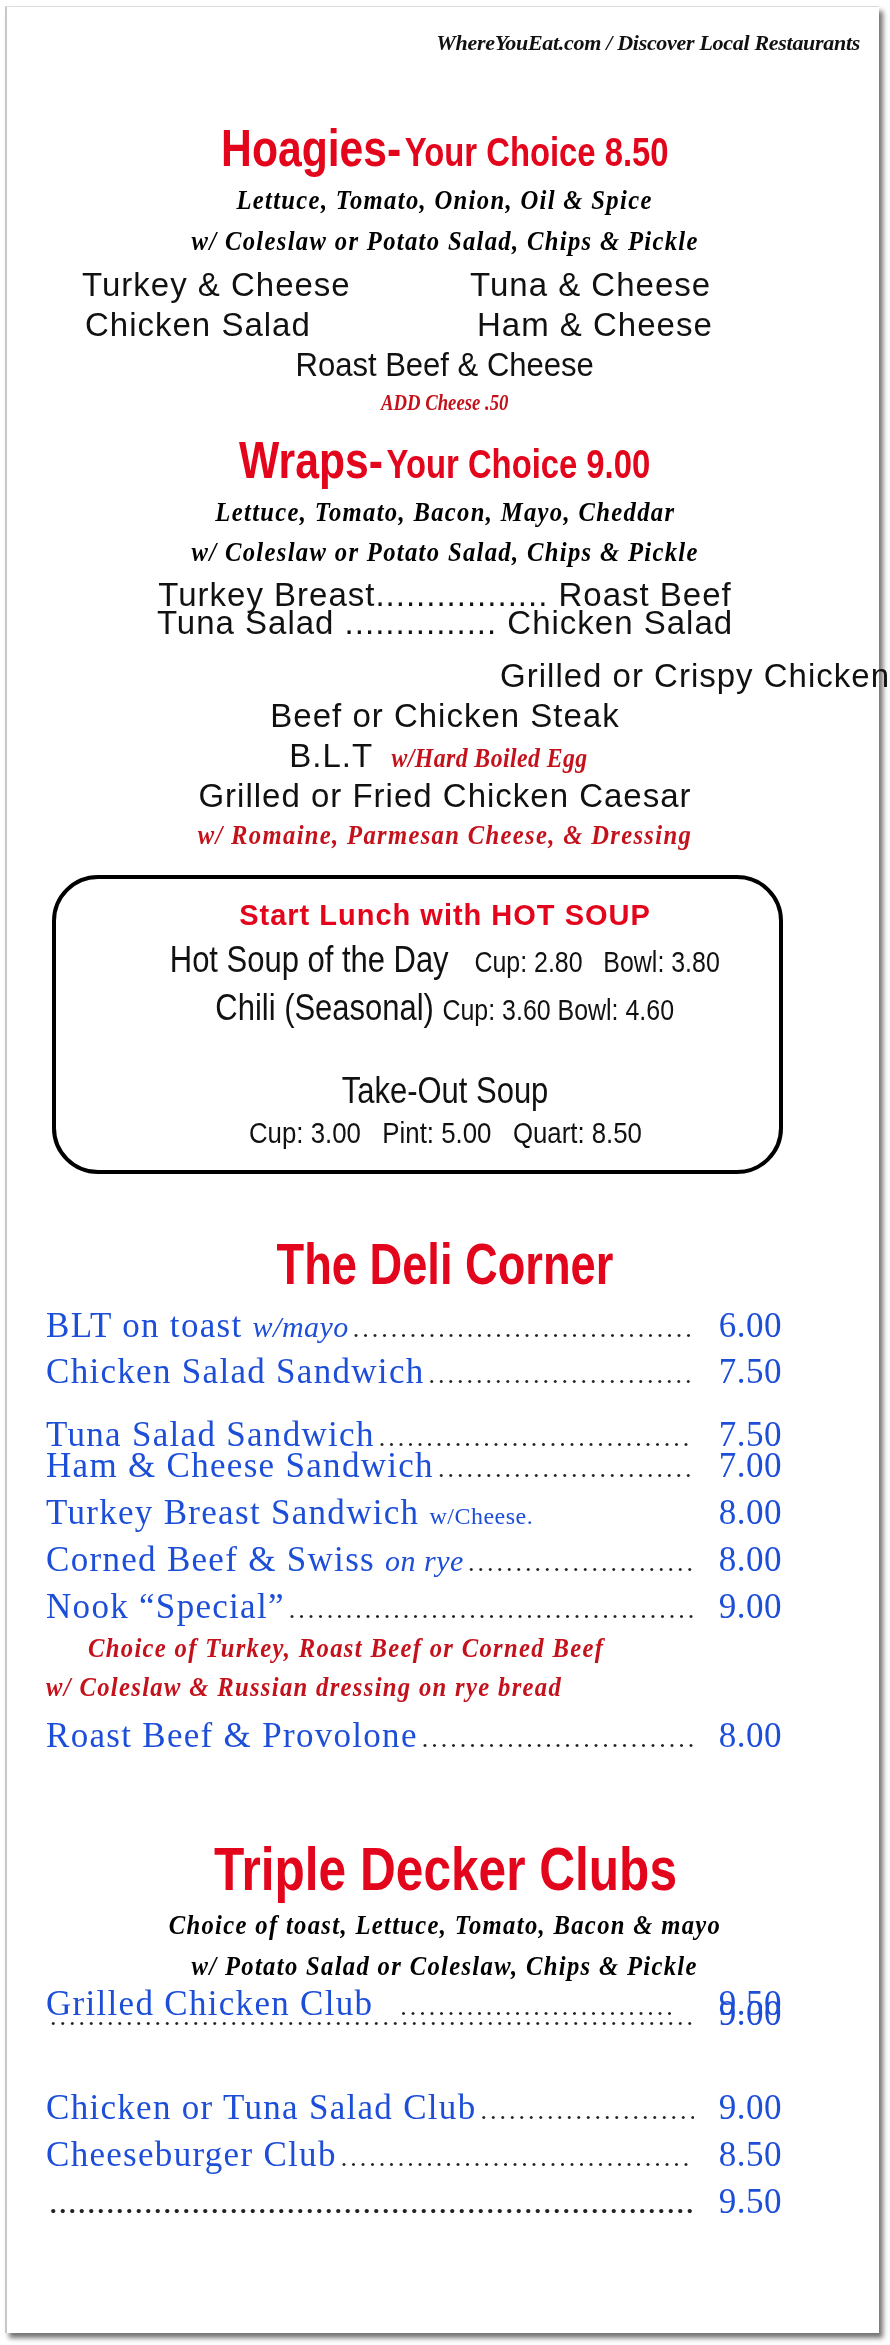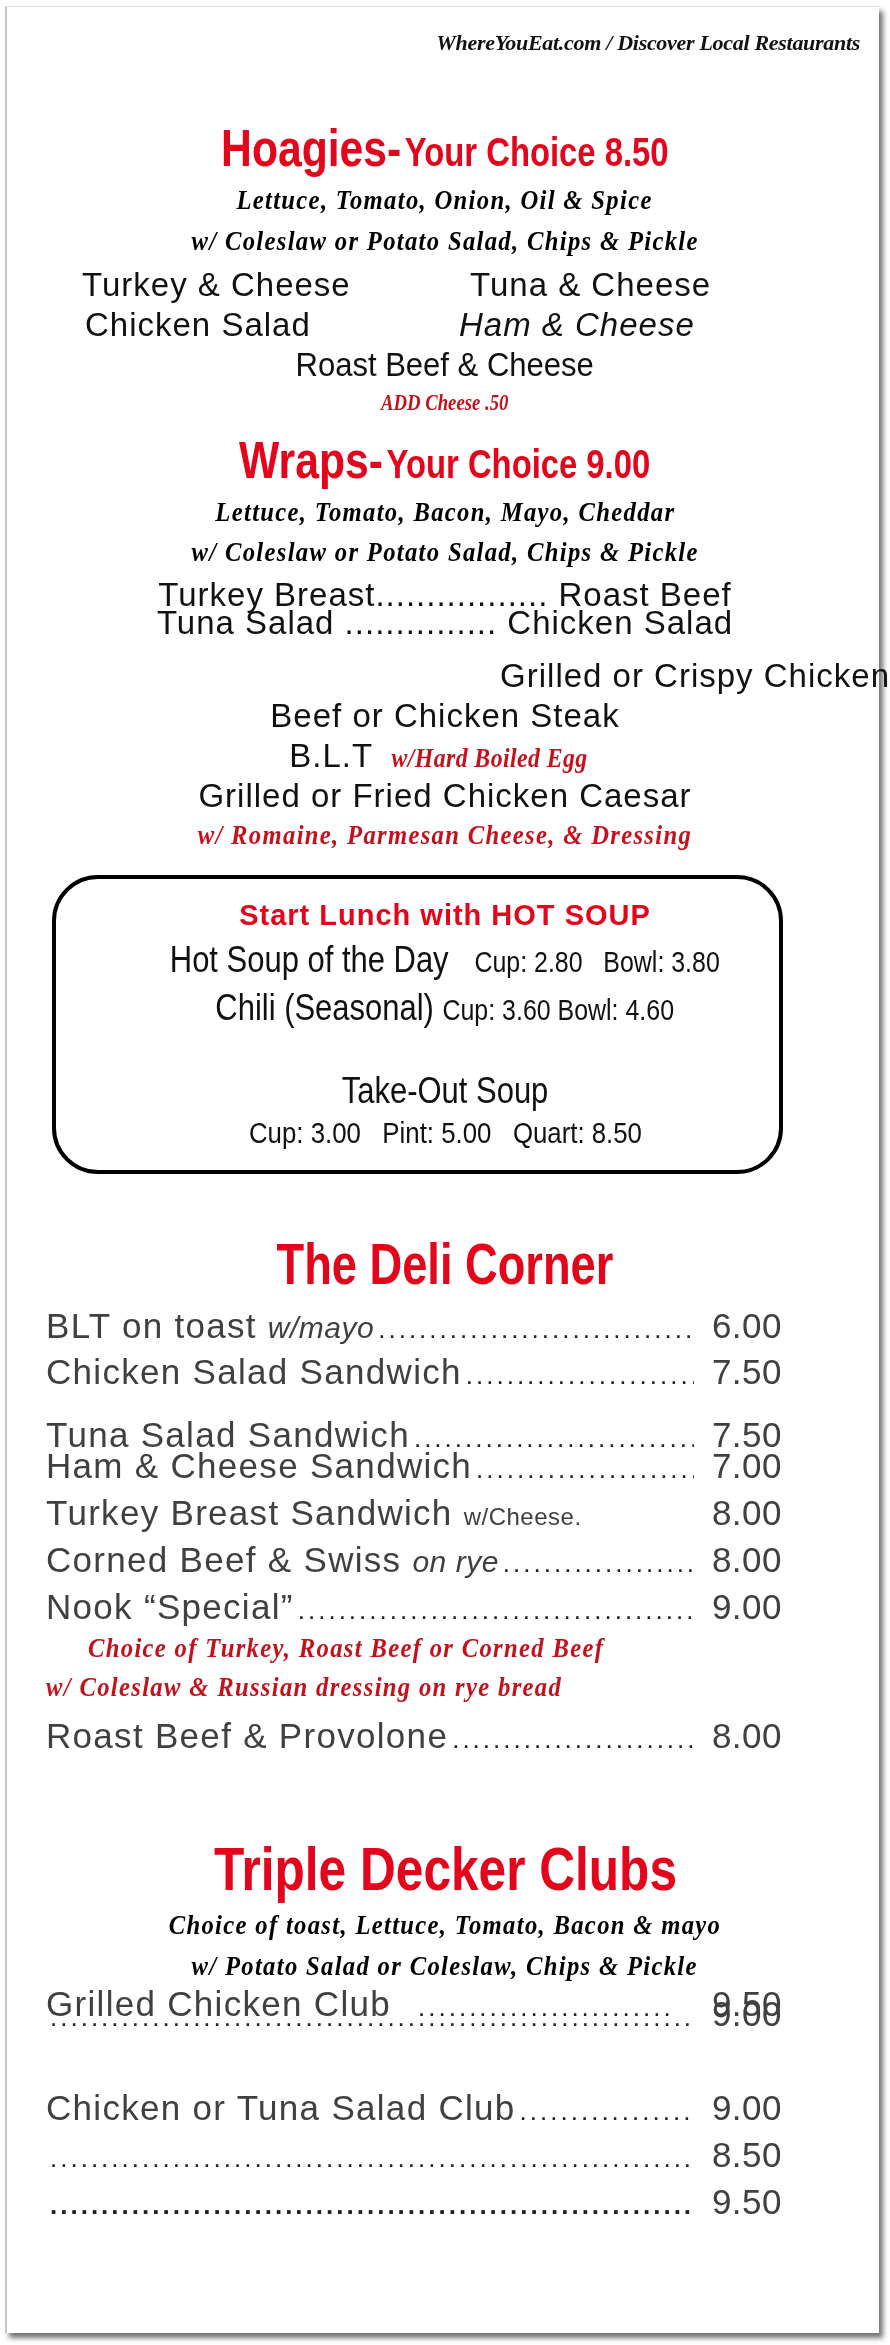--- a/index.html
+++ b/index.html
@@ -12,21 +12,21 @@
   .site { position:absolute; right:30px; top:30px; font-family:"Liberation Serif", serif; font-style:italic; font-weight:bold; font-size:22px; color:#111; white-space:nowrap; letter-spacing:-0.3px; }
   .red { color:#e3051b; }
   .dred { color:#c4121c; }
   .hd { font-family:"Liberation Sans", sans-serif; font-weight:bold; display:inline-block; transform:scaleX(0.82); transform-origin:center; }
   .hd .big { font-size:52px; }
   .hd .small { font-size:40px; }
   .script { font-family:"Liberation Serif", serif; font-style:italic; font-weight:bold; font-size:28px; letter-spacing:1.5px; display:inline-block; transform:scaleX(0.88); }
   .item { font-family:"Liberation Sans", sans-serif; font-size:33px; color:#111; letter-spacing:1px; }
   .item-narrow { font-family:"Liberation Sans", sans-serif; font-size:33px; color:#111; display:inline-block; transform:scaleX(0.94); }
   .soupbox { position:absolute; left:52px; top:875px; width:723px; height:291px; border:4px solid #000; border-radius:46px; box-sizing:content-box; }
-  .menu-row { position:absolute; left:46px; width:736px; height:40px; display:flex; align-items:baseline; font-family:Liberation Sans, sans-serif; font-size:35px; color:#404040; letter-spacing:1.3px; white-space:nowrap; }
+  .menu-row { position:absolute; left:46px; width:736px; height:40px; display:flex; align-items:baseline; font-family:Liberation Serif, serif; font-size:35px; color:#1d4ed8; letter-spacing:1.3px; white-space:nowrap; }
   .menu-row .name { flex:0 0 auto; }
   .menu-row .note { font-style:italic; font-size:30px; letter-spacing:0.5px; }
   .menu-row .note-small { font-size:24px; letter-spacing:0.5px; }
   .menu-row .dots { flex:1 1 auto; overflow:hidden; font-size:26px; letter-spacing:3px; margin:0 8px 0 4px; color:#222; }
   .menu-row .dots::before { content:"..................................................................................................................."; }
   .menu-row .price { flex:0 0 auto; width:80px; text-align:right; font-weight:normal; letter-spacing:0.5px; }
   .soup-title { font-family:"Liberation Sans", sans-serif; font-weight:bold; font-size:29px; letter-spacing:1px; }
   .soup-line { font-family:"Liberation Sans", sans-serif; font-size:36px; color:#111; display:inline-block; transform:scaleX(0.86); }
   .soup-price { font-size:29px; }
 </style>
@@ -38,21 +38,21 @@
 <div class="site">WhereYouEat.com / Discover Local Restaurants</div>
 
 <div class="line red" style="top:122px;">
   <span class="hd"><span class="big">Hoagies-</span> <span class="small">Your Choice 8.50</span></span>
 </div>
 <div class="line" style="top:186px;"><span class="script">Lettuce, Tomato, Onion, Oil &amp; Spice</span></div>
 <div class="line" style="top:227px;"><span class="script">w/ Coleslaw or Potato Salad, Chips &amp; Pickle</span></div>
 <div class="abs item" style="left:82px; top:268px;">Turkey &amp; Cheese</div>
 <div class="abs item" style="left:470px; top:268px;">Tuna &amp; Cheese</div>
 <div class="abs item" style="left:85px; top:308px;">Chicken Salad</div>
-<div class="abs item" style="left:459px; top:308px;font-style:italic;">Ham &amp; Cheese</div>
+<div class="abs item" style="left:477px; top:308px;">Ham &amp; Cheese</div>
 <div class="line" style="top:348px;"><span class="item-narrow">Roast Beef &amp; Cheese</span></div>
 <div class="line" style="top:390px;"><span class="script dred" style="font-size:24px; letter-spacing:0; transform:scaleX(0.78);">ADD Cheese .50</span></div>
 
 <div class="line red" style="top:434px;">
   <span class="hd"><span class="big">Wraps-</span> <span class="small">Your Choice 9.00</span></span>
 </div>
 <div class="line" style="top:498px;"><span class="script">Lettuce, Tomato, Bacon, Mayo, Cheddar</span></div>
 <div class="line" style="top:538px;"><span class="script">w/ Coleslaw or Potato Salad, Chips &amp; Pickle</span></div>
 <div class="line" style="top:578px;"><span class="item" style="font-size:33px;">Turkey Breast................. Roast Beef</span></div>
 <div class="line" style="top:606px;"><span class="item" style="font-size:33px;">Tuna Salad ............... Chicken Salad</span></div>
@@ -139,19 +139,20 @@
   <span class="name">Grilled Chicken Club</span>
   <span class="dots"></span>
   <span class="price">9.50</span>
 </div>
 <div class="menu-row" style="top:2088px;">
   <span class="name">Chicken or Tuna Salad Club</span>
   <span class="dots"></span>
   <span class="price">9.00</span>
 </div>
 <div class="menu-row" style="top:2135px;">
+  <span class="name">Cheeseburger Club</span>
   <span class="dots"></span>
   <span class="price">8.50</span>
 </div>
 <div class="menu-row" style="top:2182px;">
   <span class="dots" style="font-weight:bold;"></span>
   <span class="price">9.50</span>
 </div>
 
 </body></html>

